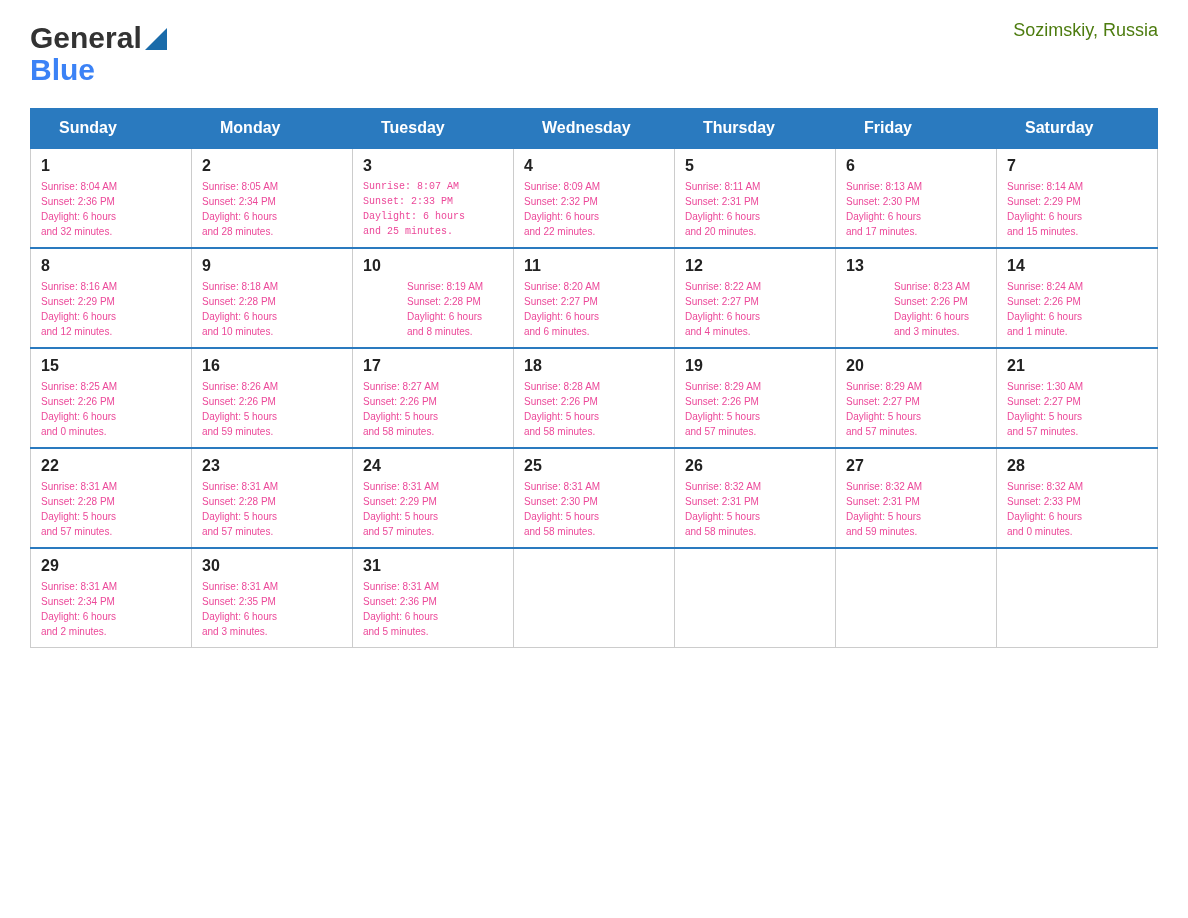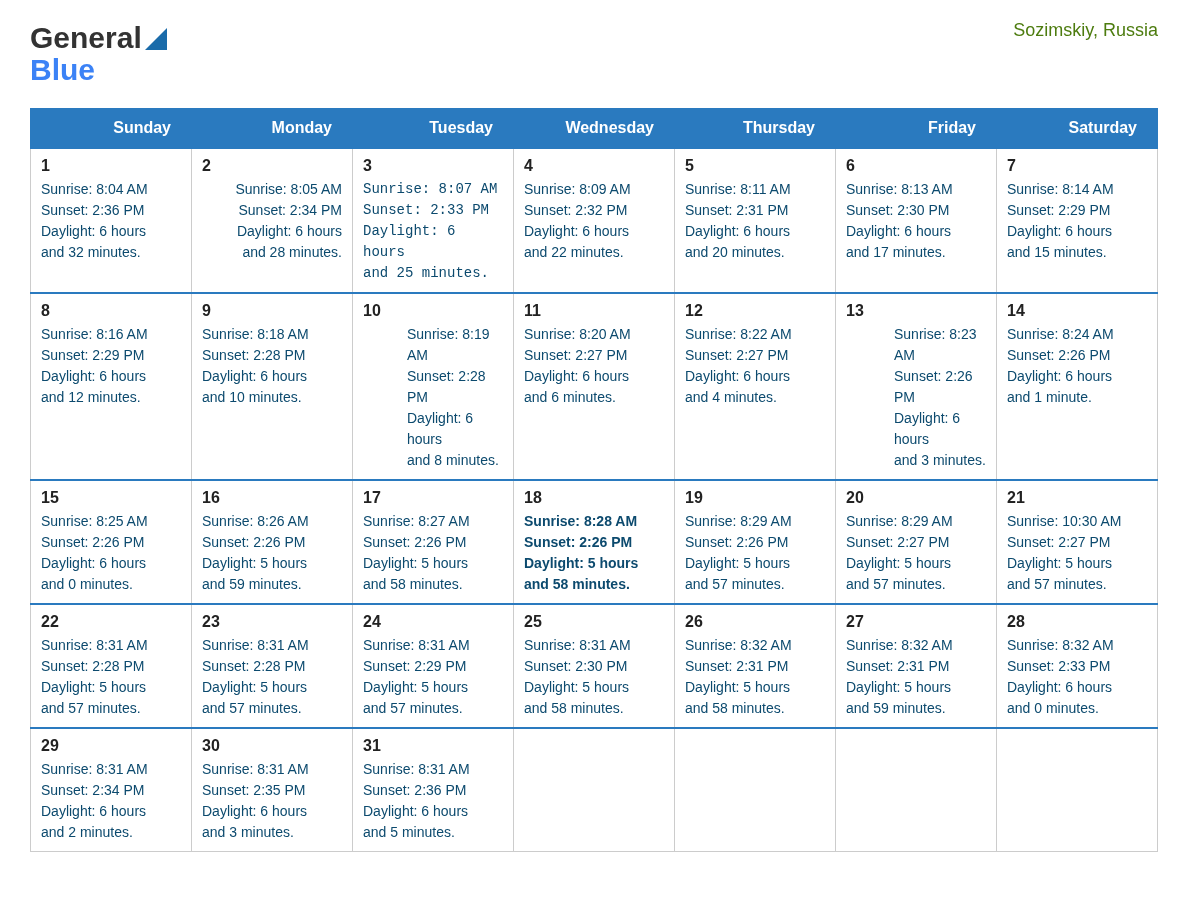--- a/index.html
+++ b/index.html
@@ -32,22 +32,22 @@
     .calendar {
       width: 100%;
       border-collapse: collapse;
       border: 1px solid #ccc;
     }
     .calendar th {
       background-color: #2a7abf;
       color: #fff;
       font-size: 16px;
       font-weight: bold;
-      padding: 10px 20px;
-      text-align: right;
+      padding: 10px 28px;
+      text-align: left;
       border: 1px solid #2a7abf;
     }
     .calendar td {
       vertical-align: top;
       padding: 8px 10px;
       border: 1px solid #ccc;
       width: calc(100% / 7);
       font-size: 13.5px;
       color: #333;
       min-height: 110px;
@@ -59,22 +59,22 @@
       border-top: 2px solid #2a7abf;
     }
     .day-number {
       font-size: 16px;
       font-weight: bold;
       color: #222;
       display: block;
       margin-bottom: 4px;
     }
     .day-info {
-      font-size: 14px;
-      color: #0c4a6e;
+      font-size: 10px;
+      color: #ec4899;
       line-height: 1.5;
     }
     .empty-cell {
       background: #fff;
     }
     .logo-container {
       line-height: 1.2;
     }
     .logo-line1 {
       font-size: 30px;
@@ -124,21 +124,21 @@
   <tr>
         <td>
           <span class="day-number">1</span>
           <div class="day-info" style="white-space: pre-line;">Sunrise: 8:04 AM
 Sunset: 2:36 PM
 Daylight: 6 hours
 and 32 minutes.</div>
         </td>
         <td>
           <span class="day-number">2</span>
-          <div class="day-info" style="white-space: pre-line; text-align: right;">Sunrise: 8:05 AM
+          <div class="day-info" style="white-space: pre-line;">Sunrise: 8:05 AM
 Sunset: 2:34 PM
 Daylight: 6 hours
 and 28 minutes.</div>
         </td>
         <td>
           <span class="day-number">3</span>
           <div class="day-info" style="white-space: pre-line; font-family: Liberation Mono, monospace;">Sunrise: 8:07 AM
 Sunset: 2:33 PM
 Daylight: 6 hours
 and 25 minutes.</div>
@@ -240,42 +240,42 @@
         </td>
         <td>
           <span class="day-number">17</span>
           <div class="day-info" style="white-space: pre-line;">Sunrise: 8:27 AM
 Sunset: 2:26 PM
 Daylight: 5 hours
 and 58 minutes.</div>
         </td>
         <td>
           <span class="day-number">18</span>
-          <div class="day-info" style="white-space: pre-line; font-weight: bold;">Sunrise: 8:28 AM
+          <div class="day-info" style="white-space: pre-line;">Sunrise: 8:28 AM
 Sunset: 2:26 PM
 Daylight: 5 hours
 and 58 minutes.</div>
         </td>
         <td>
           <span class="day-number">19</span>
           <div class="day-info" style="white-space: pre-line;">Sunrise: 8:29 AM
 Sunset: 2:26 PM
 Daylight: 5 hours
 and 57 minutes.</div>
         </td>
         <td>
           <span class="day-number">20</span>
           <div class="day-info" style="white-space: pre-line;">Sunrise: 8:29 AM
 Sunset: 2:27 PM
 Daylight: 5 hours
 and 57 minutes.</div>
         </td>
         <td>
           <span class="day-number">21</span>
-          <div class="day-info" style="white-space: pre-line;">Sunrise: 10:30 AM
+          <div class="day-info" style="white-space: pre-line;">Sunrise: 1:30 AM
 Sunset: 2:27 PM
 Daylight: 5 hours
 and 57 minutes.</div>
         </td>
       </tr>
       <tr>
         <td>
           <span class="day-number">22</span>
           <div class="day-info" style="white-space: pre-line;">Sunrise: 8:31 AM
 Sunset: 2:28 PM

